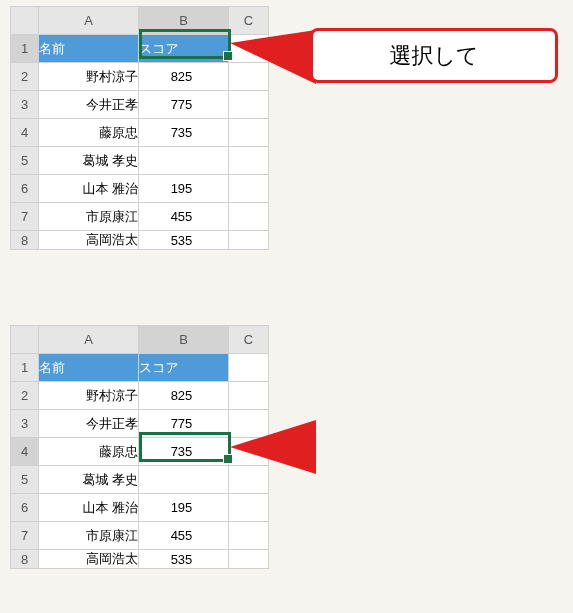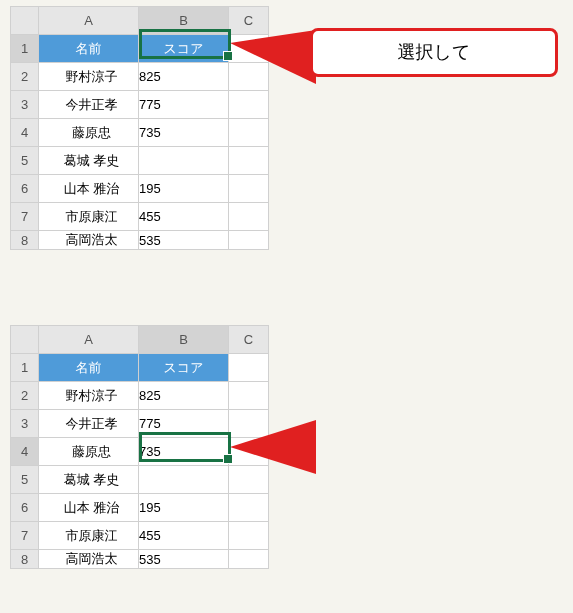--- a/index.html
+++ b/index.html
@@ -41,28 +41,28 @@
       font-weight: normal;
     }
     .corner { width: 28px; height: 22px; }
     .rowhead { width: 28px; }
     .colhead { height: 22px; }
     .colhead.colA { width: 100px; }
     .colhead.colB { width: 90px; }
     .colhead.colC { width: 40px; }
 
     .sheet td.cell { background: #fff; }
-    .sheet td.cell.nameCell { padding-left: 6px; text-align: center; }
-    .sheet td.cell.numCell  { padding-right: 4px; text-align: left; }
+    .sheet td.cell.nameCell { padding-left: 6px; text-align: right; }
+    .sheet td.cell.numCell  { padding-right: 4px; text-align: center; }
 
     
     td.blueHead {
       background: #4f9bd9;
       color: #fff;
-      text-align: center;
+      text-align: left;
       font-weight: normal;
       border: 1px solid #d0d0d0;
     }
 
     
     .colhead.active { background: #d3d3d3; }
     
     .rowhead.active { background: #d3d3d3; }
 
     
@@ -86,21 +86,21 @@
       border: 1px solid #fff;
     }
 
     
     .callout {
       position: absolute;
       background: #fff;
       border: 3px solid #e02020;
       border-radius: 8px;
       padding: 8px 16px;
-      font-size: 18px;
+      font-size: 22px;
       line-height: 1.5;
       text-align: center;
       color: #000;
       z-index: 3;
     }
     .callout-arrow {
       position: absolute;
       z-index: 2;
     }
 

